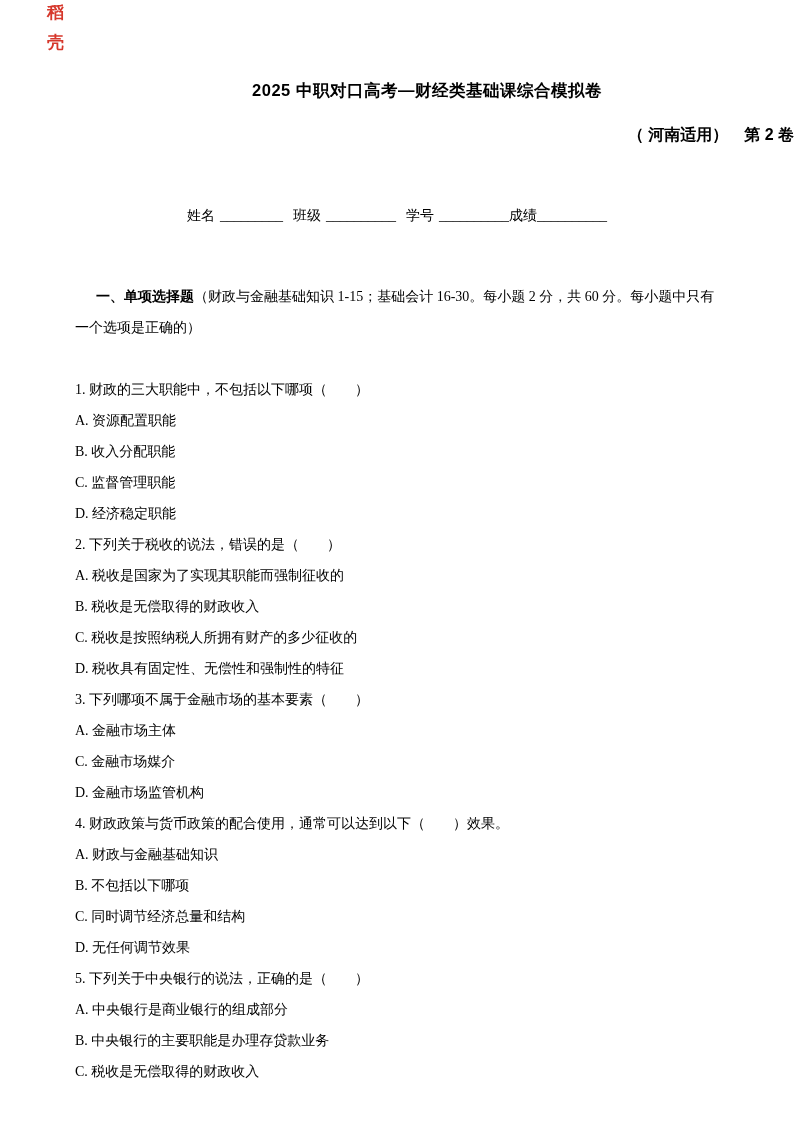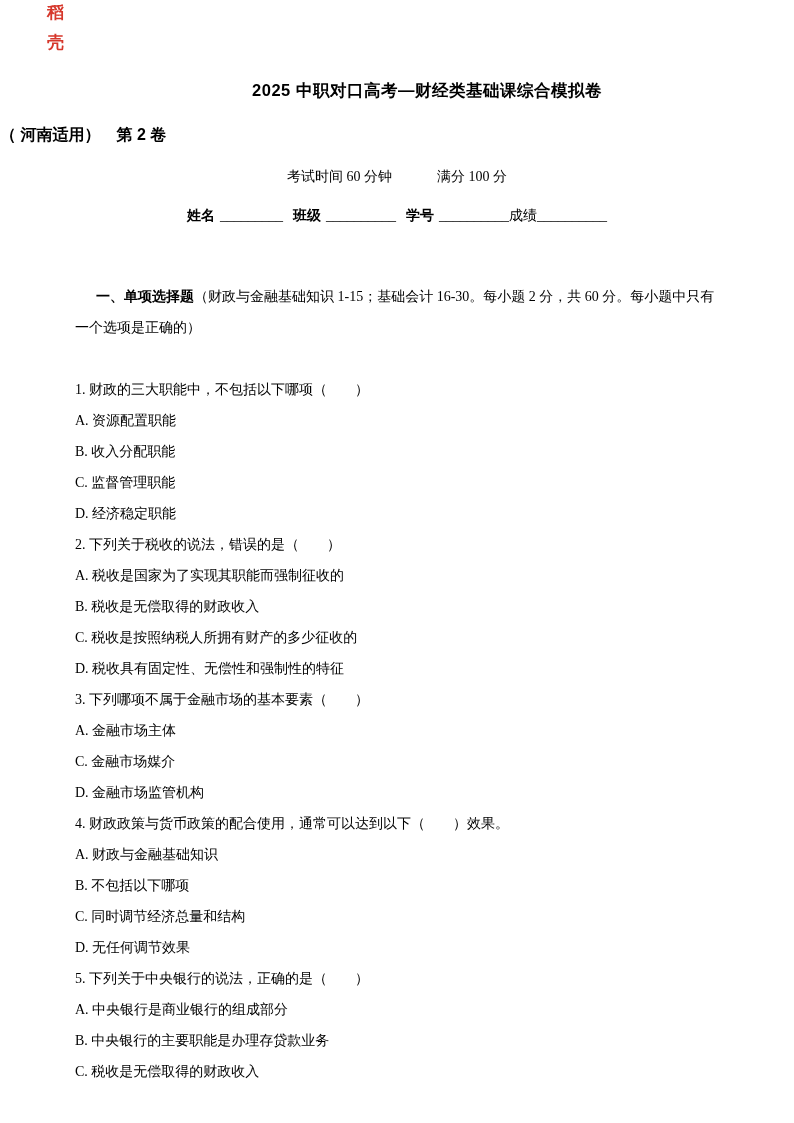--- a/index.html
+++ b/index.html
@@ -37,21 +37,21 @@
     font-size: 16.5px;
     line-height: 20px;
     letter-spacing: 0.5px;
     margin-left: 30px;
   }
   .subtitle {
     position: absolute;
     top: 125px;
     left: 0;
     width: 100%;
-    text-align: left;
+    text-align: right;
     font-family: "Liberation Sans", sans-serif;
     font-weight: bold;
     font-size: 16px;
     line-height: 20px;
   }
   .meta {
     position: absolute;
     top: 168px;
     left: 0;
     width: 100%;
@@ -68,21 +68,21 @@
     width: 100%;
     display: flex;
     justify-content: center;
     font-size: 14px;
     line-height: 20px;
     white-space: pre;
   }
   .student-field { margin-right: 10px; }
   .student-field:nth-child(3) { margin-right: 0; }
   .student-field:last-child { margin-right: 0; }
-  .student-field .label { margin-right: 5px; font-weight: bold; }
+  .student-field .label { margin-right: 5px; }
   .body {
     position: absolute;
     top: 250px;
     left: 67px;
     width: 660px;
     font-size: 14px;
     line-height: 31px;
   }
   .section-heading { }
   .section-heading .bold {
@@ -98,24 +98,20 @@
 
   <div class="watermark">
     <span class="glyph" style="color: rgb(214, 55, 43);">稻</span>
     <span class="glyph" style="color: rgb(214, 55, 43);">壳</span>
   </div>
 
   <div class="title">2025 中职对口高考—财经类基础课综合模拟卷</div>
 
   <div class="subtitle">（ 河南适用）　第 2 卷</div>
 
-  <div class="meta">
-    <span>考试时间 60 分钟</span>
-    <span>满分 100 分</span>
-  </div>
 
   <div class="students">
     <span class="student-field"><span class="label">姓名</span><span class="blank">_________</span></span>
     <span class="student-field"><span class="label">班级</span><span class="blank">__________</span></span>
     <span class="student-field"><span class="label">学号</span><span class="blank">__________</span></span>
     <span class="student-field"><span>成绩</span><span class="blank">__________</span></span>
   </div>
 
   <div class="body">
 

